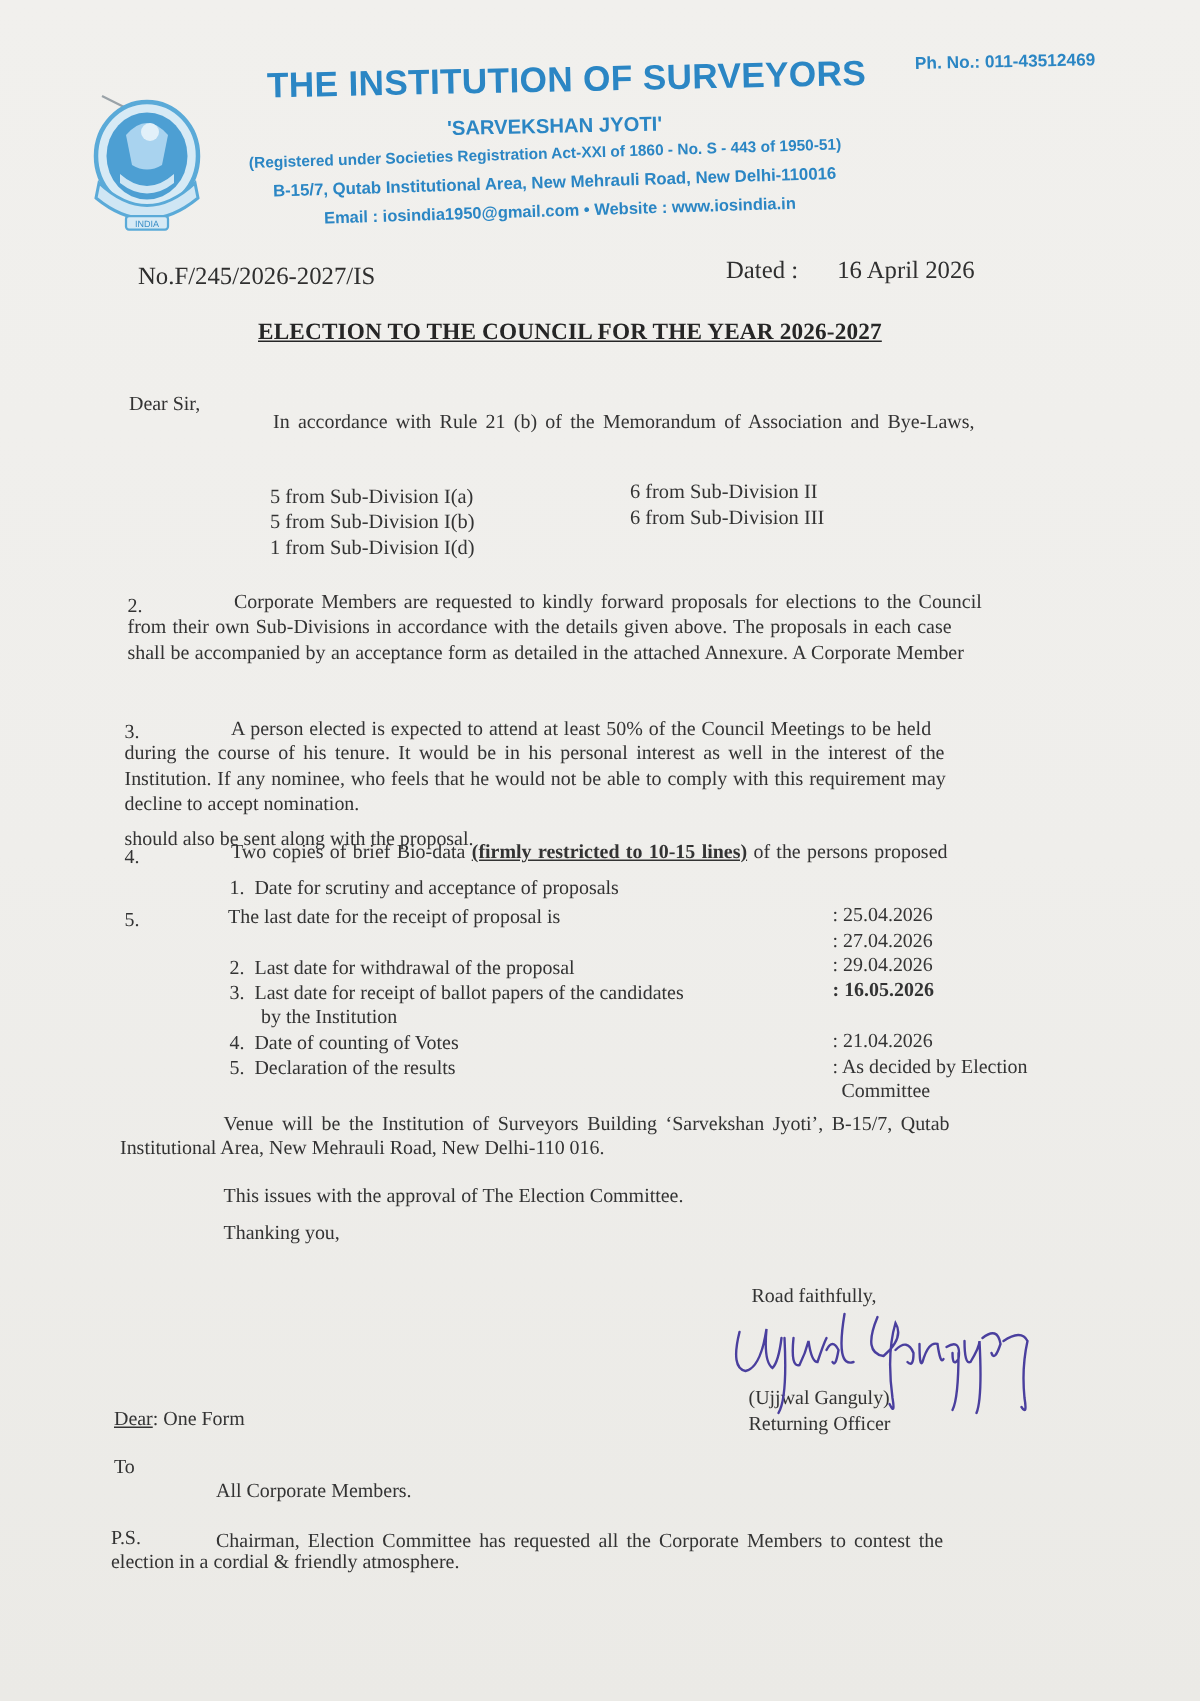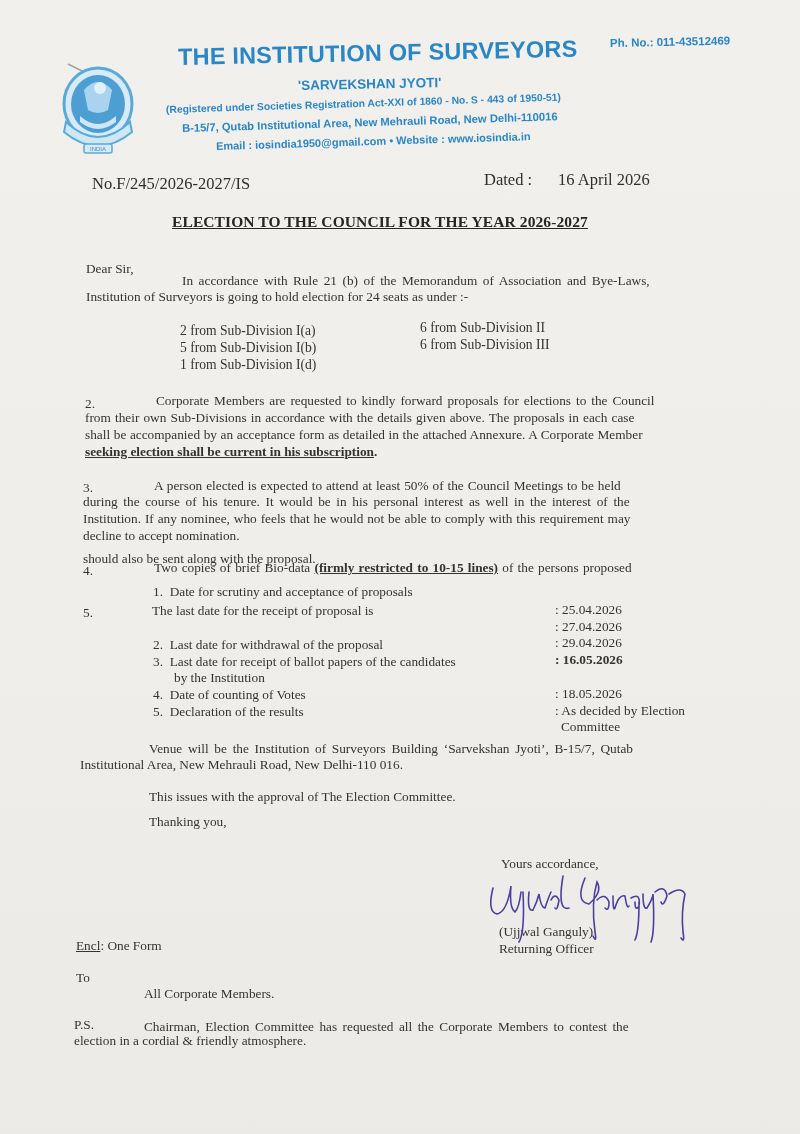--- a/index.html
+++ b/index.html
@@ -81,35 +81,31 @@
 
   <div class="ref abs">No.F/245/2026-2027/IS</div>
   <div class="dated abs">
     <span>Dated :</span><span class="date">16 April 2026</span>
   </div>
 
   <div class="title abs">ELECTION  TO THE COUNCIL FOR THE YEAR 2026-2027</div>
 
   <div class="t abs" style="left:86px; top:261px;">Dear Sir,</div>
   <div class="t abs" style="left:182px; top:273px; word-spacing:2.2px;">In accordance with Rule 21 (b) of the Memorandum of Association and Bye-Laws,</div>
-  <div class="t abs" style="left:86px; top:289px;">Institution of Surveyors is going to hold election for 24 seats as under :-</div>
 
-  <div class="t abs" style="left:180px; top:323px; font-size:13.6px;">2 from Sub-Division I(a)</div>
+  <div class="t abs" style="left:180px; top:323px; font-size:13.6px;">5 from Sub-Division I(a)</div>
   <div class="t abs" style="left:180px; top:340px; font-size:13.6px;">5 from Sub-Division I(b)</div>
   <div class="t abs" style="left:180px; top:357px; font-size:13.6px;">1 from Sub-Division I(d)</div>
   <div class="t abs" style="left:420px; top:320px; font-size:13.6px;">6 from Sub-Division II</div>
   <div class="t abs" style="left:420px; top:337px; font-size:13.6px;">6 from Sub-Division III</div>
 
   <div class="t abs" style="left:85px; top:396px;">2.</div>
   <div class="t abs" style="left:156px; top:393px; word-spacing:1.6px;">Corporate Members are requested to kindly forward proposals for elections to the Council</div>
   <div class="t abs" style="left:85px; top:410px; word-spacing:0.8px;">from their own Sub-Divisions  in accordance with the details given above.  The proposals in each case</div>
   <div class="t abs" style="left:85px; top:427px; word-spacing:0.3px;">shall be accompanied by an acceptance form as detailed in the attached Annexure.  A Corporate Member</div>
-  <div class="t abs" style="left:85px; top:444px;">
-    <span class="bold-u">seeking election shall be current in his subscription</span><b>.</b>
-  </div>
 
   <div class="t abs" style="left:83px; top:480px;">3.</div>
   <div class="t abs" style="left:154px; top:478px; word-spacing:0.6px;">A  person  elected is expected  to attend at least 50% of the Council  Meetings to be  held</div>
   <div class="t abs" style="left:83px; top:511px; word-spacing:0.6px;">Institution.  If any nominee, who feels that he would not be able to comply with this requirement may</div>
   <div class="t abs" style="left:83px; top:494px; word-spacing:2.3px;">during the course of his tenure.  It would be in his personal interest as well in the interest of the</div>
   <div class="t abs" style="left:83px; top:528px;">decline to accept nomination.</div>
 
   <div class="t abs" style="left:83px; top:563px;">4.</div>
   <div class="t abs" style="left:154px; top:560px; word-spacing:0.9px;text-align:center;">
     <span>Two copies  of brief Bio-data </span><span class="bold-u">(firmly restricted to 10-15 lines)</span><span> of the persons proposed</span>
@@ -132,44 +128,44 @@
 
   <div class="sched-row abs" style="left:153px; top:654px;">
     <span>3.</span>&nbsp;&nbsp;<span>Last date for receipt of ballot papers of the candidates</span>
   </div>
   <div class="sched-row abs" style="left:174px; top:670px;">by the Institution</div>
   <div class="sched-row abs" style="left:555px; top:652px;font-weight:bold;">: 16.05.2026</div>
 
   <div class="sched-row abs" style="left:153px; top:687px;">
     <span>4.</span>&nbsp;&nbsp;<span>Date of counting of Votes</span>
   </div>
-  <div class="sched-row abs" style="left:555px; top:686px;">: 18.05.2026</div>
+  <div class="sched-row abs" style="left:555px; top:686px;">: 21.04.2026</div>
 
   <div class="sched-row abs" style="left:153px; top:704px;">
     <span>5.</span>&nbsp;&nbsp;<span>Declaration of the results</span>
   </div>
   <div class="sched-row abs" style="left:555px; top:703px;">: As decided by Election</div>
   <div class="sched-row abs" style="left:561px; top:719px;">Committee</div>
 
   <div class="t abs" style="left:149px; top:741px; word-spacing:2.4px;">Venue will be the Institution of Surveyors Building ‘Sarvekshan Jyoti’, B-15/7, Qutab</div>
   <div class="t abs" style="left:80px; top:757px;">Institutional Area, New Mehrauli Road, New Delhi-110 016.</div>
 
   <div class="t abs" style="left:149px; top:789px;">This issues with the approval of The Election Committee.</div>
   <div class="t abs" style="left:149px; top:814px;">Thanking you,</div>
 
-  <div class="t abs" style="left:501px; top:856px;">Yours accordance,</div>
+  <div class="t abs" style="left:501px; top:856px;">Road faithfully,</div>
   <div class="t abs" style="left:499px; top:924px;">(Ujjwal Ganguly)</div>
   <div class="t abs" style="left:499px; top:941px;">Returning Officer</div>
   <svg class="sig-svg" viewBox="0 0 230 75">
     <path d="M8 16 Q2 40 12 42 Q22 40 26 14 Q24 36 30 40 Q34 36 36 20 M38 20 Q40 60 34 70 M44 20 Q42 40 48 38 Q52 30 54 22 Q56 36 60 36 Q64 24 66 20 M66 28 Q70 20 74 28 Q72 40 70 36 M78 4 Q72 40 84 36" fill="none" stroke="#4a3f9e" stroke-width="1.6" stroke-linecap="round"></path>
     <path d="M100 6 Q90 30 104 32 Q118 20 112 10 Q106 30 110 60 Q112 72 108 64 M112 28 Q120 20 124 30 Q124 40 120 36 M128 24 Q128 40 130 36 Q134 22 140 24 Q142 38 144 34 M146 26 Q156 20 154 34 Q150 40 150 30 M154 30 Q154 60 150 68 M158 22 Q158 38 162 36 Q168 26 168 22 Q170 60 166 70 M170 20 Q180 12 182 24 Q178 36 176 30 M184 22 Q196 14 200 22 Q196 40 198 60 Q200 72 196 66" fill="none" stroke="#4a3f9e" stroke-width="1.6" stroke-linecap="round"></path>
   </svg>
 
   <div class="t abs" style="left:76px; top:938px;">
-    <span style="text-decoration:underline;">Encl</span><span>: One Form</span>
+    <span style="text-decoration:underline;">Dear</span><span>: One Form</span>
   </div>
 
   <div class="t abs" style="left:76px; top:970px;">To</div>
   <div class="t abs" style="left:144px; top:986px;">All Corporate Members.</div>
 
   <div class="t abs" style="left:74px; top:1017px;">P.S.</div>
   <div class="t abs" style="left:74px; top:1033px;">election in a cordial &amp; friendly atmosphere.</div>
   <div class="t abs" style="left:144px; top:1019px; word-spacing:2.1px;">Chairman, Election Committee has requested all the Corporate Members to contest the</div>
 </div>
 

